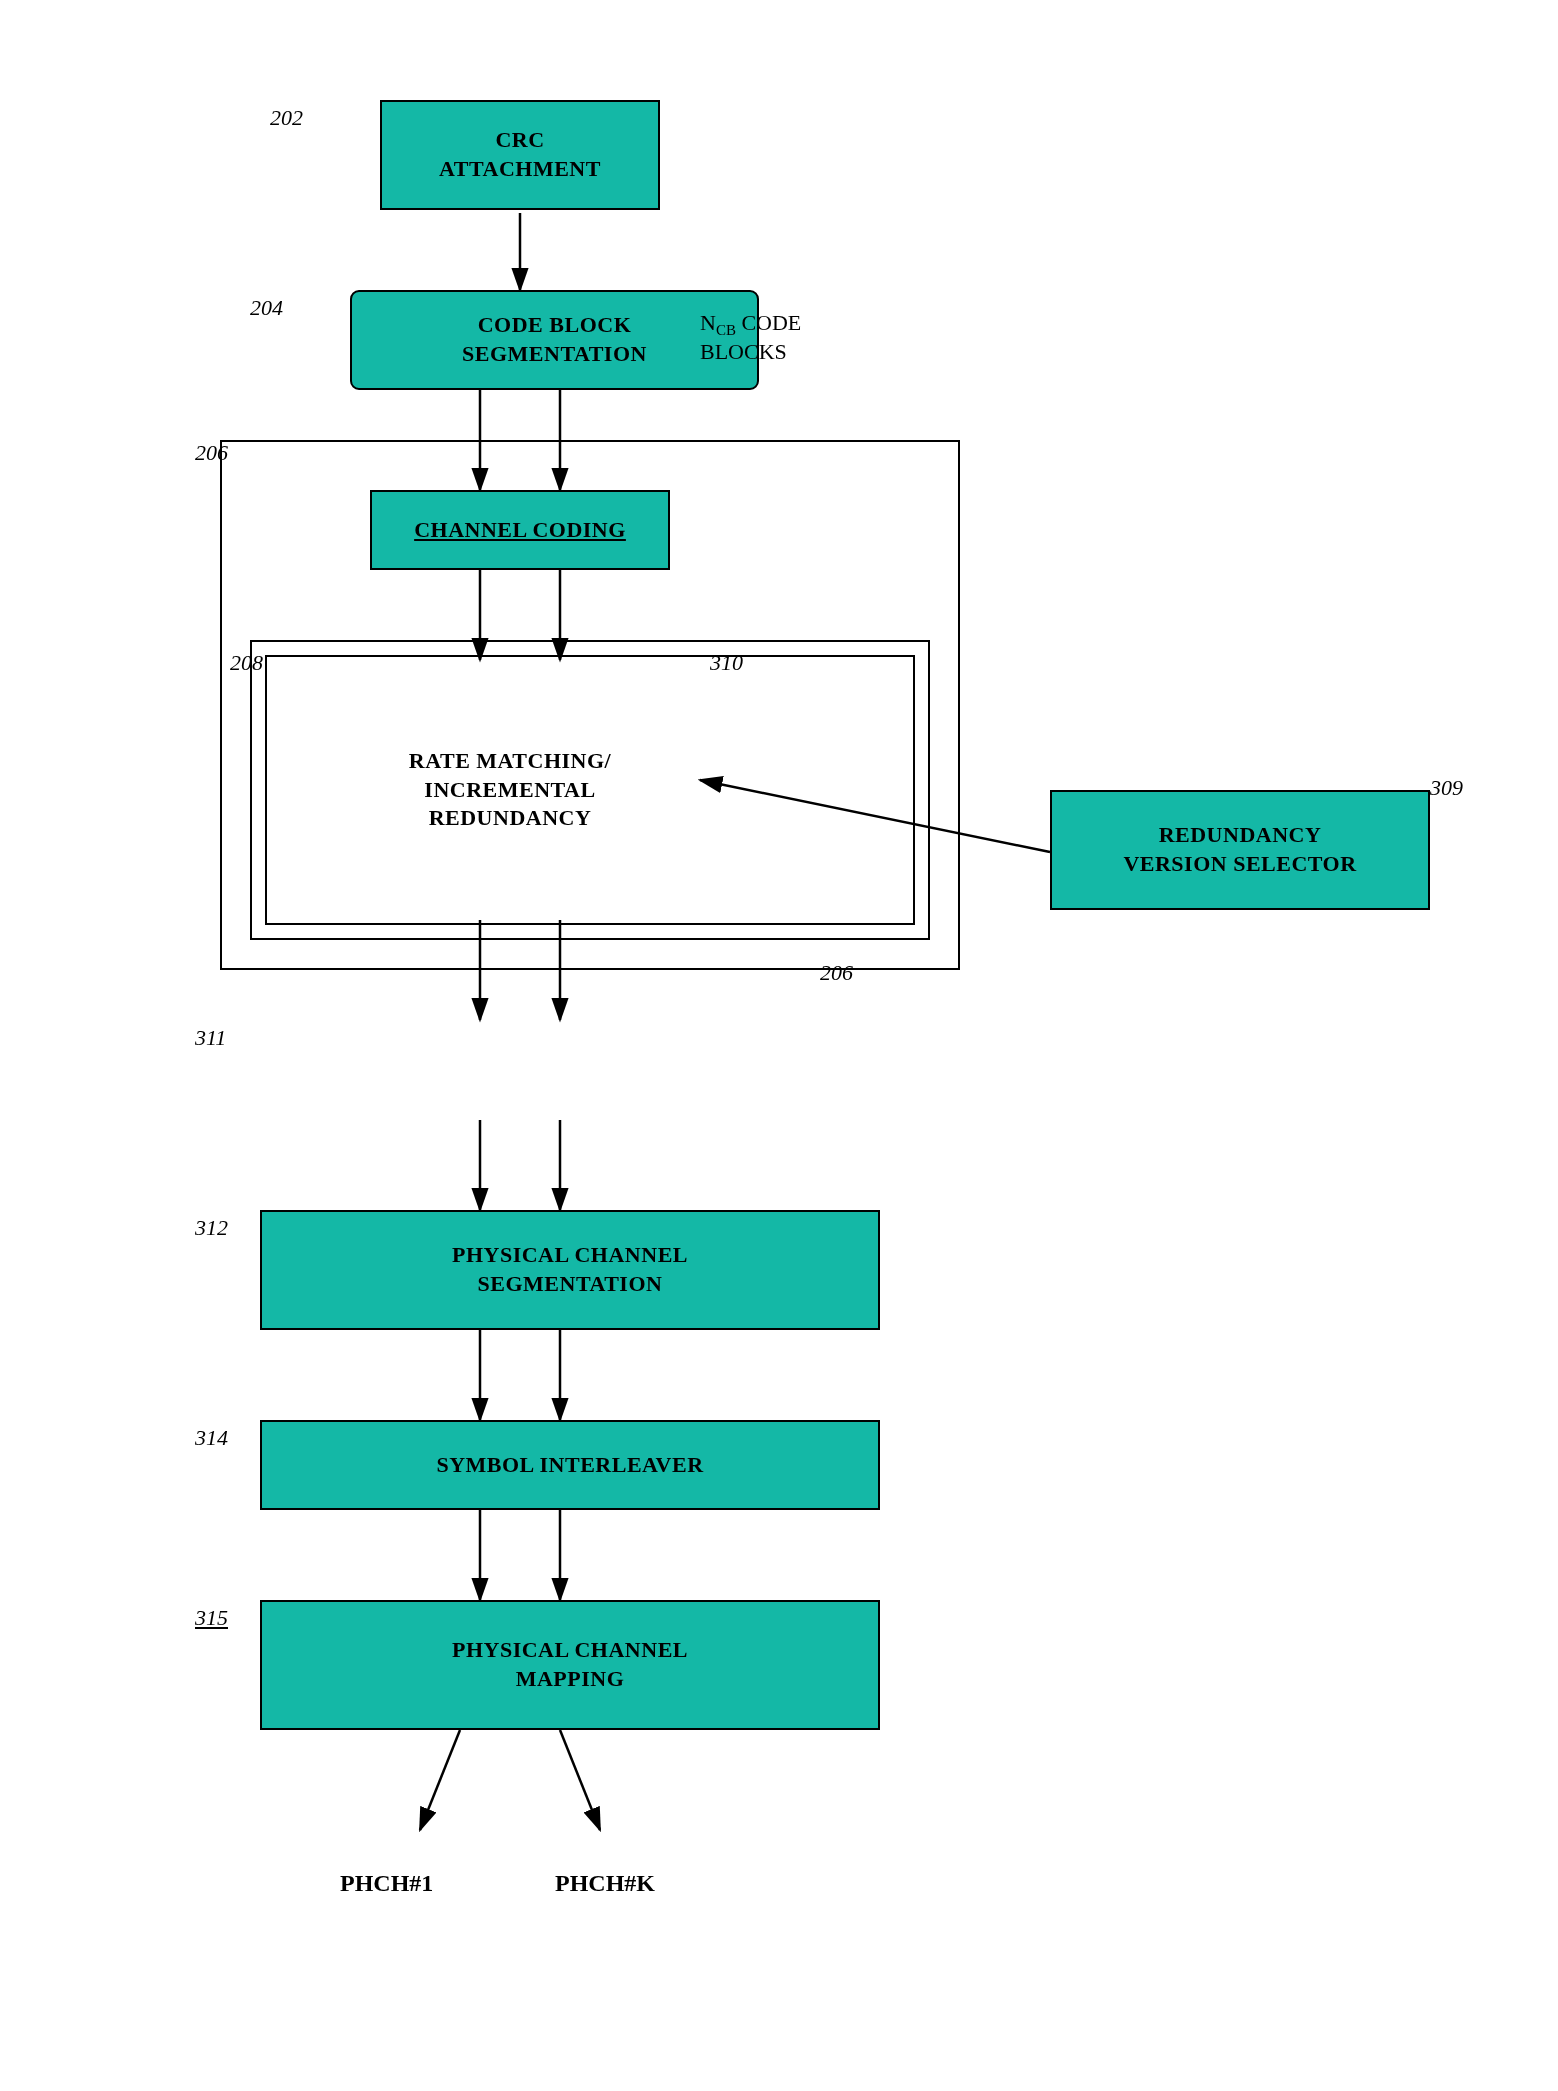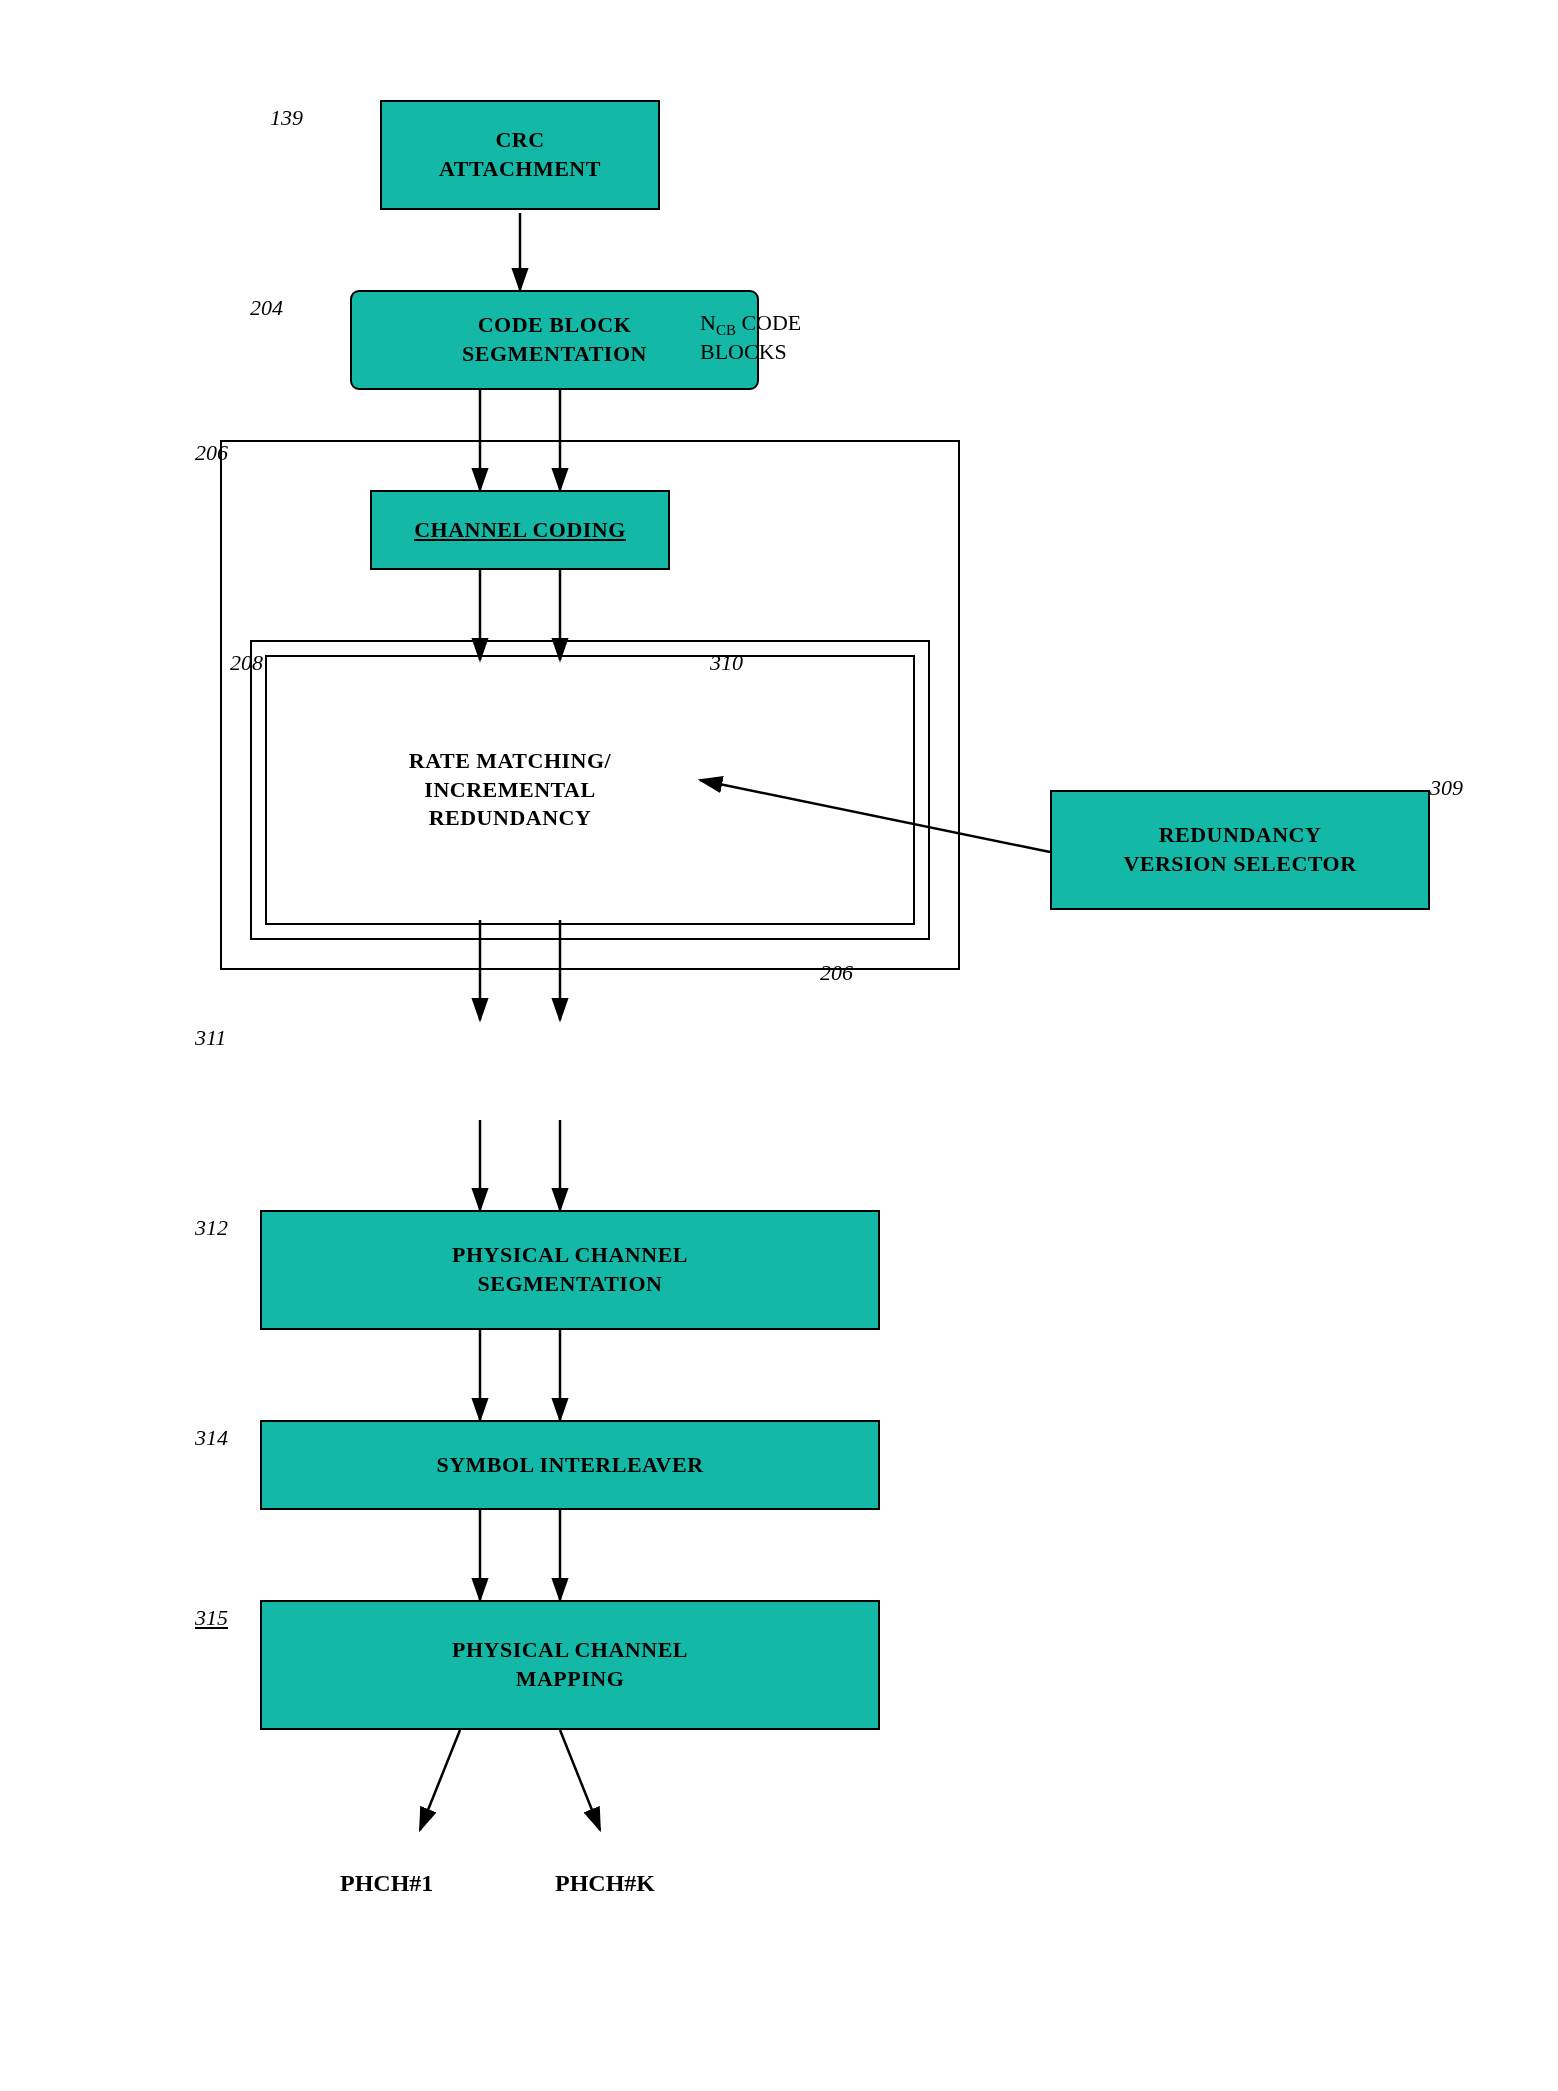--- a/index.html
+++ b/index.html
@@ -95,21 +95,21 @@
 
     <line x1="560" y1="1730" x2="600" y2="1830" stroke="#000" stroke-width="2.5" marker-end="url(#arrowhead)"></line>
 
     <line x1="620" y1="340" x2="720" y2="340" stroke="#000" stroke-width="1.5"></line>
   </svg>
 
   <div class="block" style="left:380px; top:100px; width:280px; height:110px; font-size:22px;">
     <span>CRC<br>ATTACHMENT</span>
   </div>
 
-  <div class="label" style="left:270px; top:105px;">139</div>
+  <div class="label" style="left:270px; top:105px;">202</div>
 
   <div class="block" style="left:350px; top:290px; width:409px; height:100px; font-size:22px;border-radius:9px;">
     <span>CODE BLOCK<br>SEGMENTATION</span>
   </div>
 
   <div class="label" style="left:250px; top:295px;">204</div>
 
   <div style="position:absolute; left:700px; top:310px; font-size:22px; font-family:'Times New Roman',serif;">
     N<sub style="font-size:15px;">CB</sub> CODE<br>BLOCKS
   </div>

